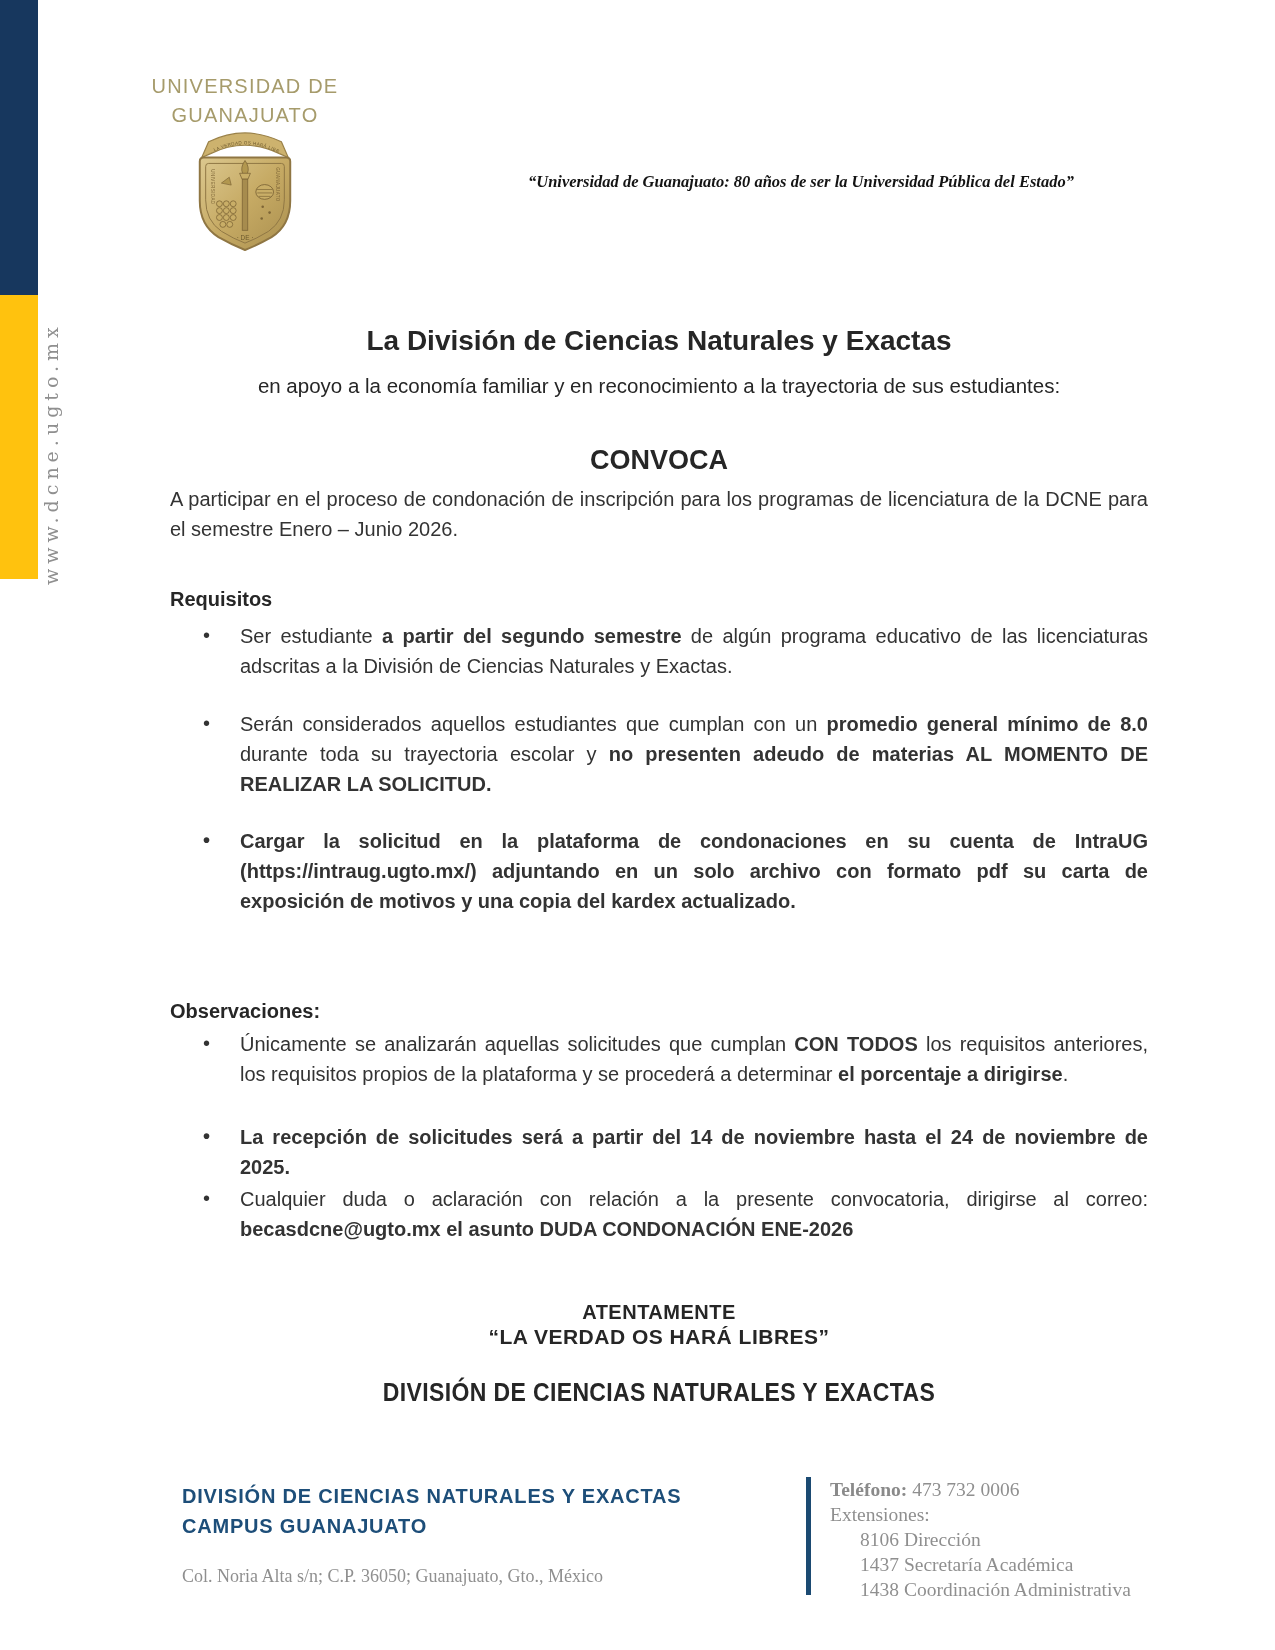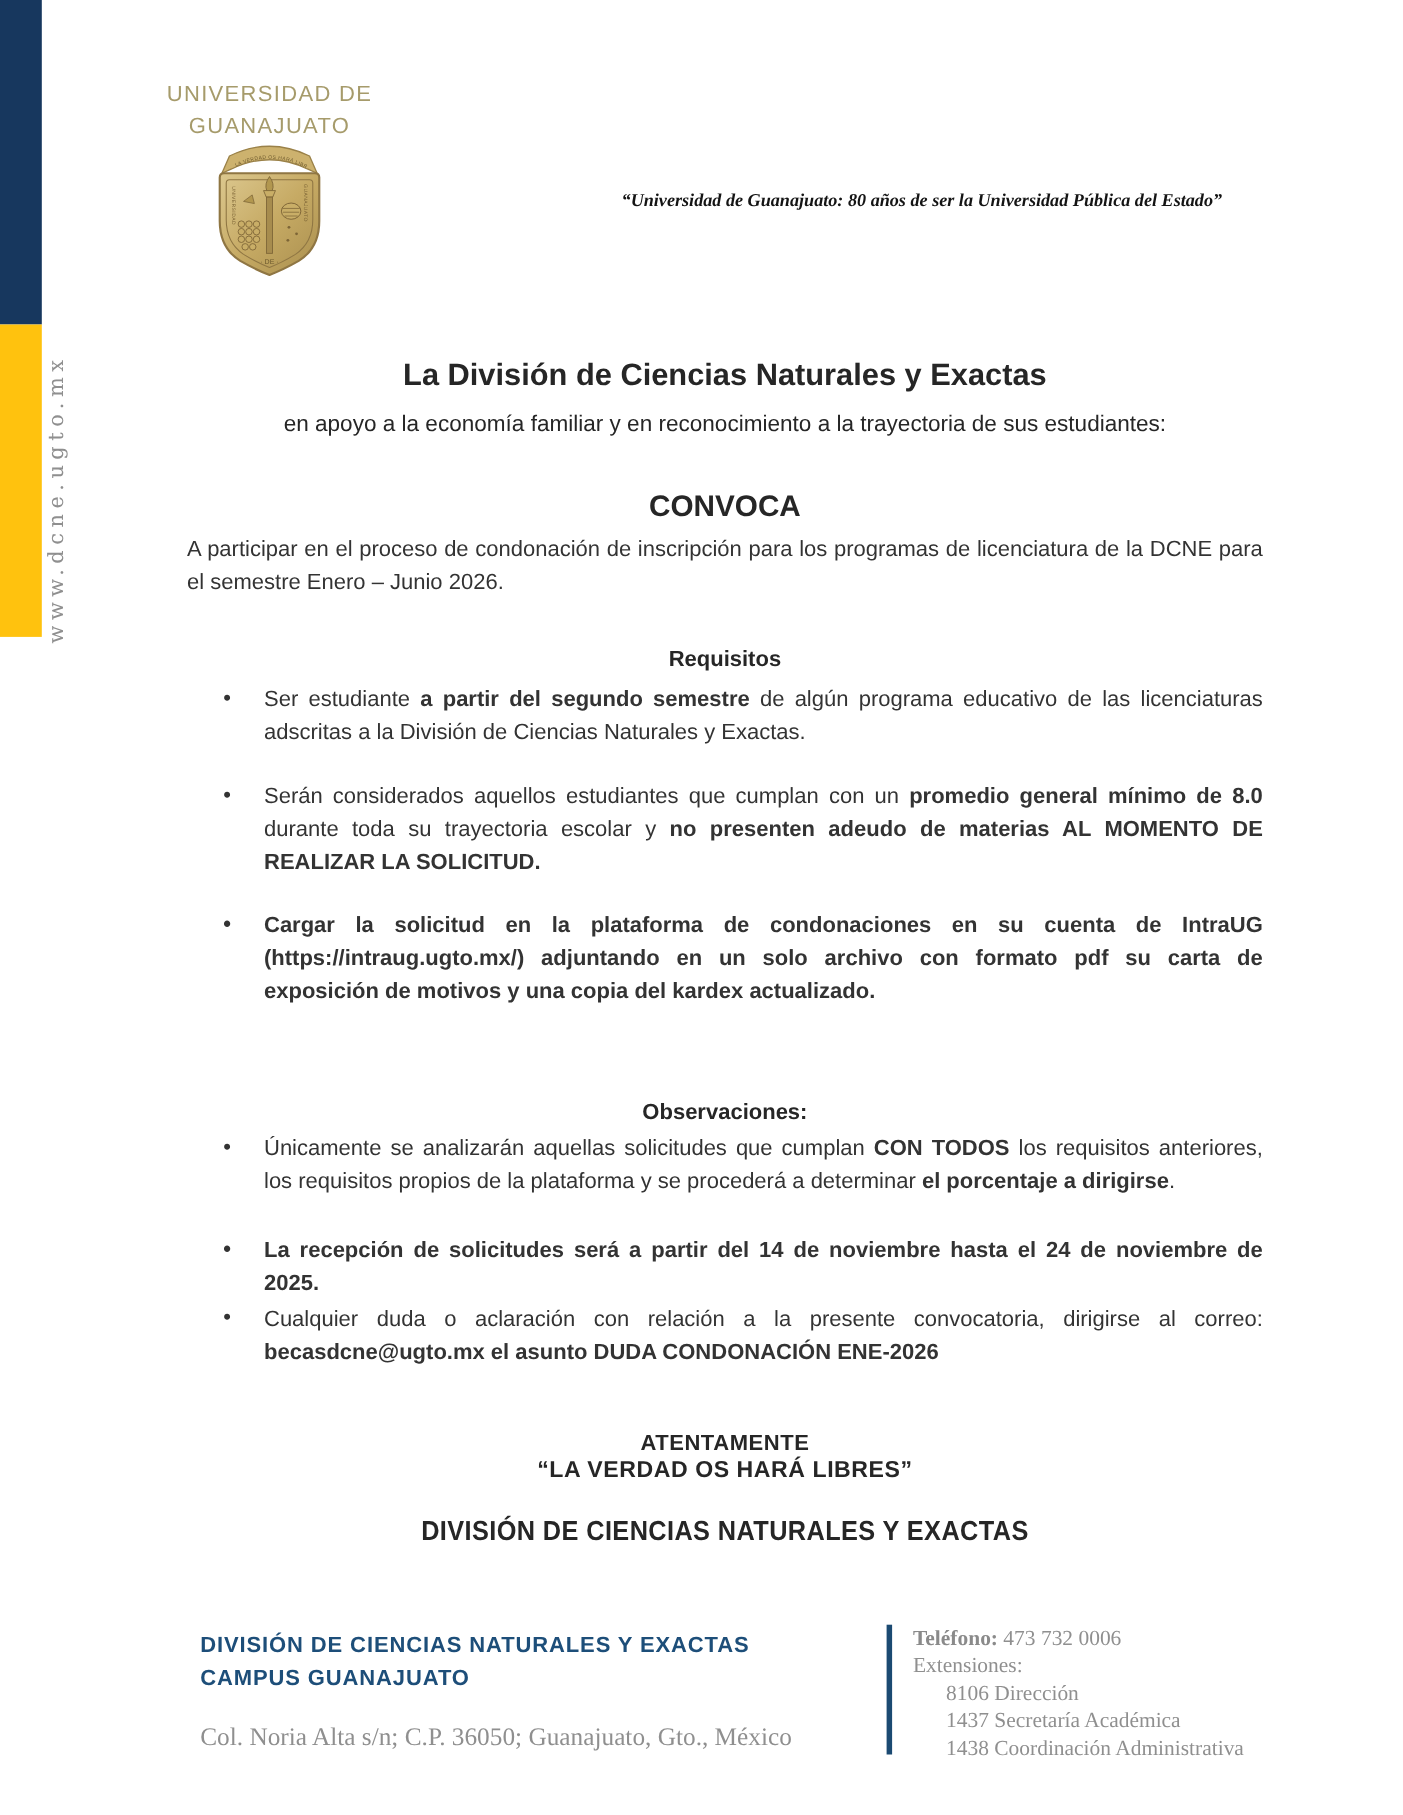--- a/index.html
+++ b/index.html
@@ -16,26 +16,26 @@
     font-family:"DejaVu Serif", serif; font-size:19px; letter-spacing:5px; color:#8F8F8F;
     white-space:nowrap; text-align:center;
   }
   
   .logo-text {
     position:absolute; left:138px; top:72px; width:214px; text-align:center;
     color:#A69B6B; font-size:20px; line-height:29px; letter-spacing:1.2px; font-weight:400;
   }
   .crest { position:absolute; left:186px; top:124px; width:118px; height:130px; }
   .quote {
-    position:absolute; right:127px; top:172px; width:620px; text-align:center;
+    position:absolute; right:127px; top:172px; width:620px; text-align:left;
     font-family:"Liberation Serif", serif; font-style:italic; font-weight:bold;
     font-size:16.5px; color:#141414;
   }
   
-  .c { position:absolute; left:170px; width:978px; font-size:20px; line-height:30px;text-align:center; }
+  .c { position:absolute; left:170px; width:978px; font-size:20px; line-height:30px; }
   .t-center { text-align:center; }
   .h-title   { top:305px; font-size:28px; font-weight:bold; line-height:34px; color:#262626; }
   .subtitle  { top:350px; font-size:20.5px; color:#262626; }
   .convoca   { top:423px; font-size:27px; font-weight:bold; color:#262626; }
   .intro     { top:464px; text-align:justify; }
   .sec-head  { font-weight:bold; color:#262626; }
   .req-head  { top:564px; }
   .obs-head  { top:976px; }
   .bullet {
     position:absolute; left:170px; width:978px; box-sizing:border-box;
@@ -54,21 +54,21 @@
   .lema      { top:1322px; font-size:21px; font-weight:bold; letter-spacing:0.5px; color:#262626; }
   .div-title { top:1377px; font-size:25px; font-weight:bold; letter-spacing:0.4px;
                transform:scaleX(0.92); transform-origin:center; color:#262626; }
   
   .f-left-head {
     position:absolute; left:182px; top:1481px; color:#1D4E79; font-weight:bold;
     font-size:20px; line-height:30px; letter-spacing:0.8px;
   }
   .f-address {
     position:absolute; left:182px; top:1566px;
-    font-family:"Liberation Serif", serif; color:#8F8F8F; font-size:23px;
+    font-family:"Liberation Serif", serif; color:#8F8F8F; font-size:18px;
   }
   .f-divider { position:absolute; left:806px; top:1477px; width:5px; height:118px; background:#1B4A72; }
   .f-right {
     position:absolute; left:830px; top:1477px;
     font-family:"Liberation Serif", serif; color:#8F8F8F; font-size:19.5px; line-height:25px;
   }
   .f-right .ind { padding-left:30px;font-family:Liberation Serif, serif; }
   .f-right b { font-weight:bold; color:#8A8A8A; }
 </style>
 </head>

